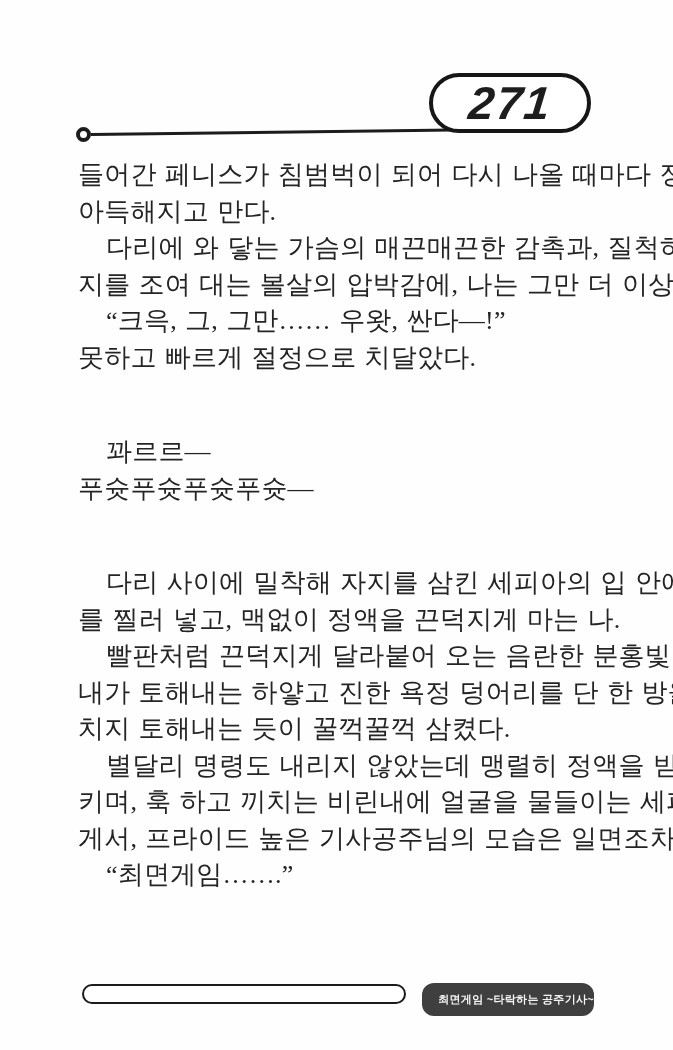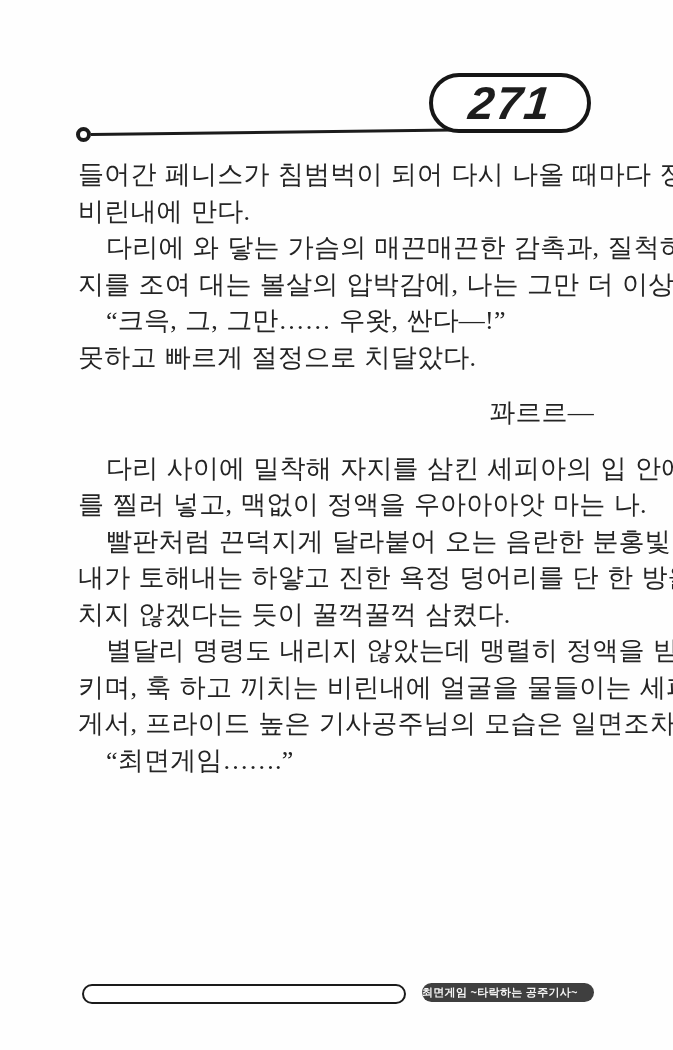--- a/index.html
+++ b/index.html
@@ -71,44 +71,44 @@
   }
   .line {
     margin: 0;
     font-size: 26px;
     line-height: 36.5px;
     letter-spacing: 0.2px;
     word-spacing: 1.5px;
     white-space: nowrap;
   }
   .line.indent { padding-left: 28px; }
-  .line.gap-above { margin-top: 19px; text-align: right; }
+  .line.gap-above { margin-top: 58px; }
 
   
   .footer-bar {
     position: absolute;
     left: 82px;
     top: 984px;
     width: 320px;
     height: 16px;
     background: #ffffff;
     border: 2.5px solid #1b1b1b;
     border-radius: 11px;
   }
   .footer-pill {
     position: absolute;
     left: 422px;
     top: 983px;
     width: 172px;
-    height: 19px;
+    height: 33px;
     background: #3f3f3f;
     border-radius: 12px;
     display: flex;
     align-items: center;
-    justify-content: flex-start;
+    justify-content: flex-end;
   }
   .footer-pill span {
     font-family: "Liberation Sans", "DejaVu Sans", sans-serif;
     font-size: 11px;
     font-weight: 600;
     color: #f4f4f4;
     letter-spacing: 0.3px;
     white-space: nowrap;
     line-height: 1;
   }
@@ -119,31 +119,32 @@
 <div class="page">
 
   <div class="header-ring"></div>
   <div class="header-line"></div>
   <div class="page-pill">
     <span class="page-num">271</span>
   </div>
 
   <main class="body-text">
     <p class="line">들어간 페니스가 침범벅이 되어 다시 나올 때마다 정신이</p>
-    <p class="line">비린내에 만다.</p>
+    <p class="line">아득해지고 만다.</p>
     <p class="line indent">다리에 와 닿는 가슴의 매끈매끈한 감촉과, 질척하게 자</p>
     <p class="line">지를 조여 대는 볼살의 압박감에, 나는 그만 더 이상 버티지</p>
     <p class="line indent">“크윽, 그, 그만…… 우왓, 싼다―!”</p>
     <p class="line">못하고 빠르게 절정으로 치달았다.</p>
     <p class="line indent gap-above">꽈르르―</p>
+    <p class="line">푸슛푸슛푸슛푸슛―</p>
     <p class="line indent gap-above">다리 사이에 밀착해 자지를 삼킨 세피아의 입 안에 자지</p>
-    <p class="line">를 찔러 넣고, 맥없이 정액을 우아아아앗 마는 나.</p>
+    <p class="line">를 찔러 넣고, 맥없이 정액을 끈덕지게 마는 나.</p>
     <p class="line indent">빨판처럼 끈덕지게 달라붙어 오는 음란한 분홍빛 입술은,</p>
     <p class="line">내가 토해내는 하얗고 진한 욕정 덩어리를 단 한 방울도 놓</p>
-    <p class="line">치지 않겠다는 듯이 꿀꺽꿀꺽 삼켰다.</p>
+    <p class="line">치지 토해내는 듯이 꿀꺽꿀꺽 삼켰다.</p>
     <p class="line indent">별달리 명령도 내리지 않았는데 맹렬히 정액을 받아 삼</p>
     <p class="line">키며, 훅 하고 끼치는 비린내에 얼굴을 물들이는 세피아에</p>
     <p class="line">게서, 프라이드 높은 기사공주님의 모습은 일면조차 찾아볼</p>
     <p class="line indent">“최면게임…….”</p>
   </main>
 
   <div class="footer-bar"></div>
   <div class="footer-pill">
     <span>최면게임 ~타락하는 공주기사~</span>
   </div>

